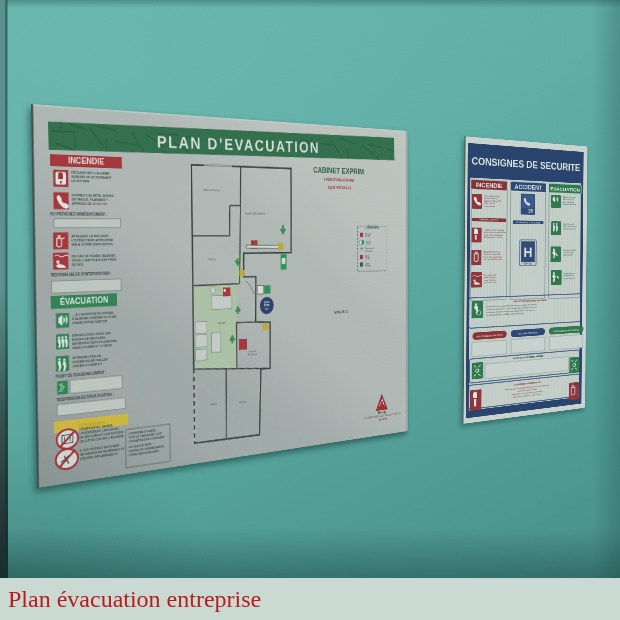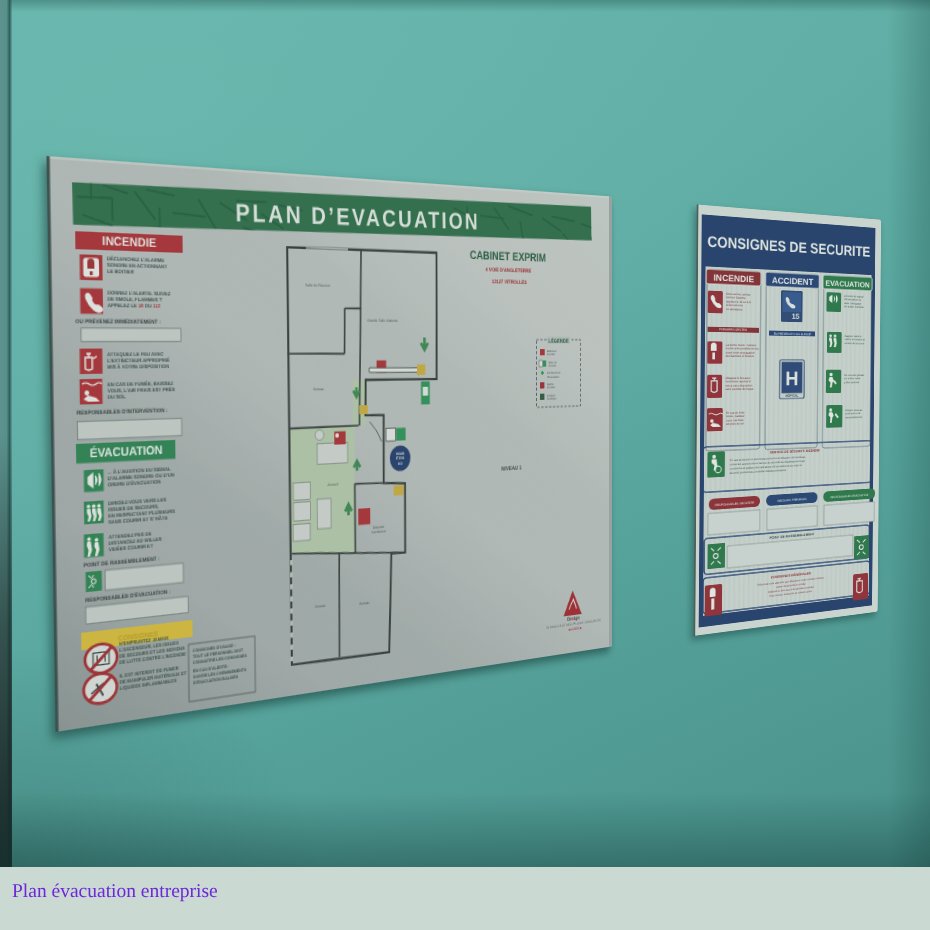--- a/index.html
+++ b/index.html
@@ -9,21 +9,21 @@
  radial-gradient(140% 90% at 18% 12%, rgba(130,206,196,0.18) 0%, rgba(130,206,196,0) 55%),
  linear-gradient(155deg,#66b4ab 0%,#60aea5 35%,#57a59d 58%,#4f9992 80%,#488f88 100%);}
 .topstrip{position:absolute;left:0;top:0;width:620px;height:8px;background:linear-gradient(180deg,rgba(16,55,52,0.30),rgba(16,55,52,0));}
 .leftstrip{position:absolute;left:0;top:0;width:8px;height:578px;background:
  linear-gradient(180deg, rgba(23,32,31,0) 0%, rgba(23,32,31,0) 50%, rgba(23,32,31,0.55) 72%, rgba(23,32,31,0.92) 100%),
  linear-gradient(90deg,#5d928e 0%,#57918c 55%,rgba(40,85,80,0.9) 80%,rgba(40,85,80,0.15) 100%);}
 .botdark{position:absolute;left:0;top:528px;width:620px;height:50px;background:linear-gradient(180deg,rgba(20,60,58,0) 0%,rgba(20,60,58,0.42) 100%);}
 .rightdark{position:absolute;right:0;top:0;width:28px;height:578px;background:linear-gradient(270deg,rgba(20,60,58,0.25),rgba(20,60,58,0));}
 .bldark{position:absolute;left:0;top:300px;width:340px;height:278px;background:radial-gradient(90% 75% at 0% 100%, rgba(16,50,48,0.22), rgba(16,50,48,0) 70%);}
 .caption{position:absolute;left:0;top:578px;width:620px;height:42px;background:#cbd9d3;}
-.caption span{position:absolute;left:8px;top:8px;font-family:"Liberation Serif",serif;font-size:13px;color:#6d28d9;}
+.caption span{position:absolute;left:8px;top:8px;font-family:"Liberation Serif",serif;font-size:24px;color:#b91c1c;}
 .p1{position:absolute;left:0;top:0;width:600px;height:450px;transform-origin:0 0;
  transform:matrix3d(0.820823, 0.106804, 0, 0.000472, 0.014663, 0.870872, 0, 0.000036, 0, 0, 1, 0, 31, 104, 0, 1);
  filter:saturate(0.82) contrast(0.9) brightness(0.99) blur(0.45px) drop-shadow(-3px 5px 4px rgba(8,40,38,0.5));}
 .p2{position:absolute;left:0;top:0;width:240px;height:500px;transform-origin:0 0;
  transform:matrix3d(0.760005, 0.104333, 0, 0.000422, -0.001061, 0.578262, 0, 0.000007, 0, 0, 1, 0, 464.5, 136.3, 0, 1);
  filter:saturate(0.85) contrast(0.92) blur(0.4px) drop-shadow(-3px 5px 4px rgba(8,42,40,0.4));}
 .p1 svg,.p2 svg{display:block;}
 </style>
 </head>
 <body>

